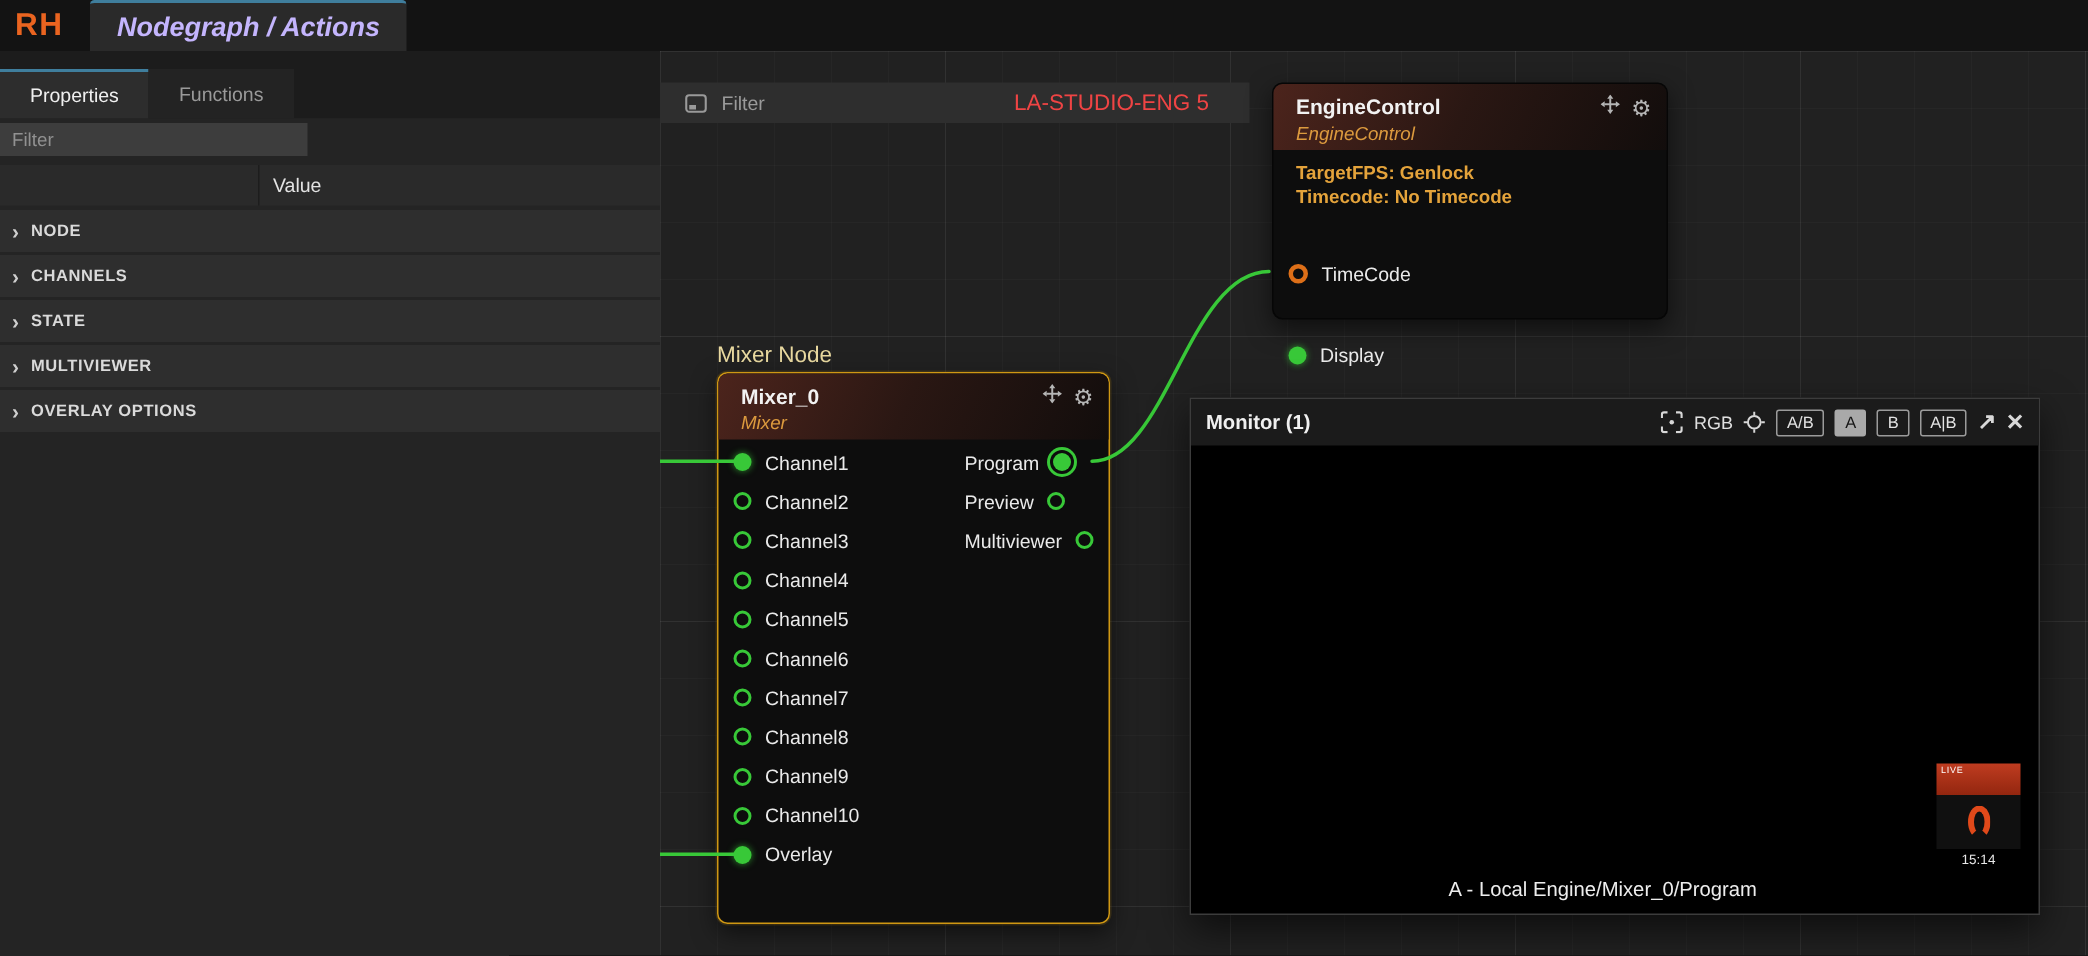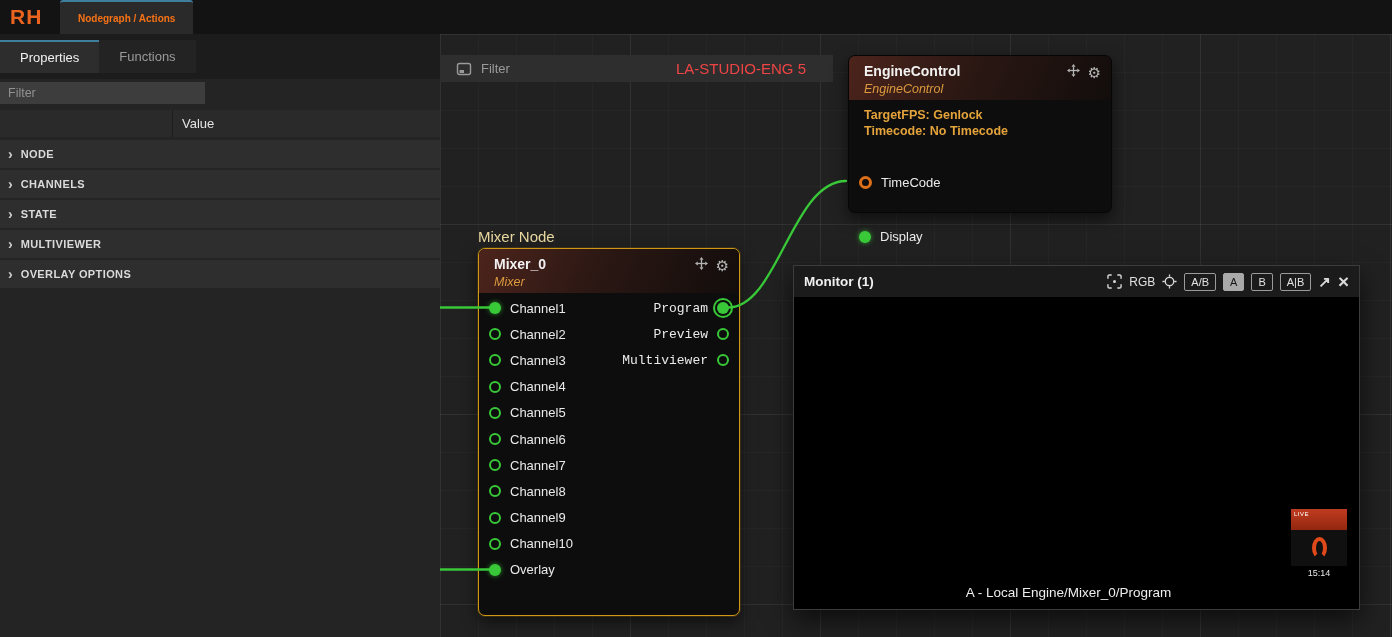--- a/index.html
+++ b/index.html
@@ -4,27 +4,27 @@
 <style>
   html,body{margin:0;padding:0;background:#111;}
   #root{position:relative;width:1392px;height:637px;overflow:hidden;background:#1f1f1f;
         font-family:"Liberation Sans",sans-serif;-webkit-font-smoothing:antialiased;}
 
   
   .topbar{position:absolute;left:0;top:0;width:1392px;height:34px;background:#131313;}
   .logo{position:absolute;left:10px;top:0;height:34px;display:flex;align-items:center;
         color:#ea6420;font-size:21px;font-weight:bold;letter-spacing:1px;}
   .main-tab{position:absolute;left:60px;top:0;height:34px;padding:0 18px;background:#2a2a2a;
-        color:#f97316;font-size:10px;font-weight:bold;display:flex;align-items:center;
-        box-sizing:border-box;border-top:2px solid #3f7e9d;border-radius:3px 3px 0 0;}
+        color:#c4b5fd;font-size:18px;font-weight:bold;display:flex;align-items:center;
+        box-sizing:border-box;border-top:2px solid #3f7e9d;border-radius:3px 3px 0 0;font-style:italic;}
 
   
   .left-panel{position:absolute;left:0;top:34px;width:440px;height:603px;background:#242424;}
   .panel-tabs{position:absolute;left:0;top:0;width:440px;height:45px;background:#1c1c1c;
-        display:flex;align-items:center;}
+        display:flex;align-items:flex-end;}
   .panel-tab{height:33px;padding:0 20px;display:flex;align-items:center;font-size:13px;
         color:#9a9a9a;background:#232323;cursor:default;}
   .panel-tab.active{background:#2d2d2d;color:#f0f0f0;border-top:2px solid #3f7e9d;box-sizing:border-box;}
   .filter-row{position:absolute;left:0;top:45px;width:440px;height:28px;background:#242424;}
   .filter-input{position:absolute;left:0;top:3px;width:205px;height:22px;background:#3d3d3d;
         border:none;outline:none;color:#cccccc;font-size:12.5px;padding:0 8px;box-sizing:border-box;
         font-family:"Liberation Sans",sans-serif;}
   .filter-input::placeholder{color:#919191;}
   .cols-header{position:absolute;left:0;top:76px;width:440px;height:27px;background:#2a2a2a;
         display:flex;align-items:center;font-size:13px;color:#e3e3e3;}
@@ -66,21 +66,21 @@
         font-weight:bold;color:#e4a33b;line-height:15.5px;}
   .engine-ports{position:absolute;left:10px;top:86px;}
   .engine-ports .port-row{height:27px;margin-top:27px;}
 
   .mixer-label{position:absolute;left:38px;top:194px;font-size:15px;color:#e9d9a0;}
   .node.mixer{left:38px;top:214px;width:262px;height:368px;border:1px solid #cf9713;
         box-shadow:0 0 0 1px rgba(170,125,20,0.22),0 6px 16px rgba(0,0,0,0.55);}
   .mixer-inputs{position:absolute;left:10px;top:46px;}
   .mixer-outputs{position:absolute;right:10px;top:46px;}
   .port-row{height:26.2px;display:flex;align-items:center;}
-  .port-row.out{justify-content:flex-end;font-family:Liberation Mono, monospace;}
+  .port-row.out{}
   .port-label{font-size:13px;color:#eaeaea;white-space:nowrap;}
   .pc{border-radius:50%;flex:0 0 auto;}
   .pc.in{margin-right:9px;}
   .pc.outc{margin-left:9px;}
   .fill-green{width:12px;height:12px;background:#38c838;box-shadow:0 0 5px rgba(56,200,56,.7);}
   .ring-green{width:12px;height:12px;border:2.5px solid #38c838;box-sizing:border-box;background:transparent;}
   .ring-orange{width:13px;height:13px;border:3px solid #dd6f18;box-sizing:border-box;background:transparent;}
   .sel-green{width:12px;height:12px;background:#38c838;
         box-shadow:0 0 0 2px #0d0d0d,0 0 0 4px #38c838;}
 

